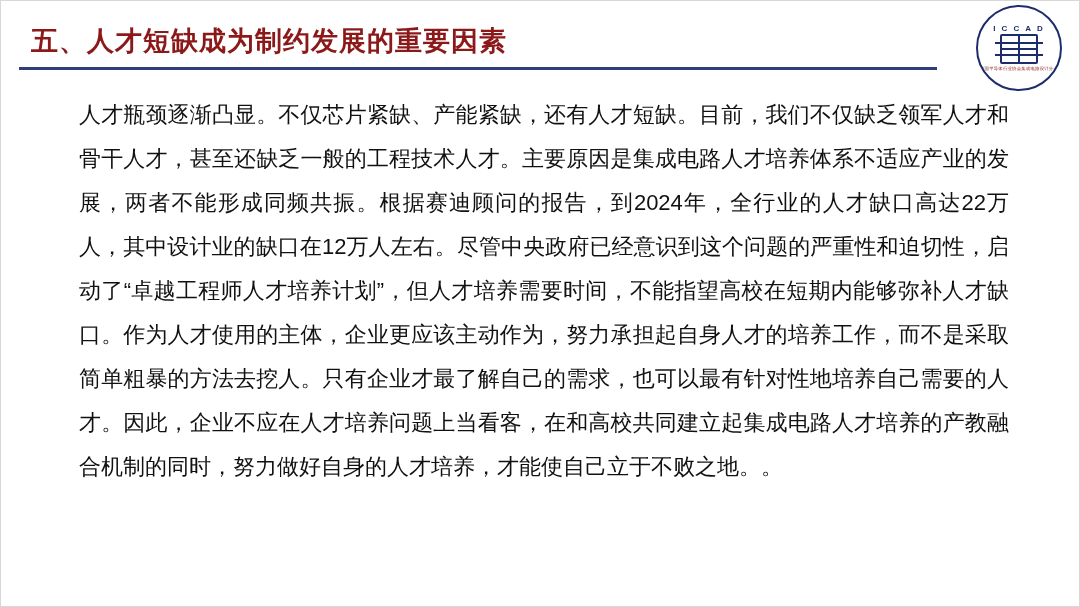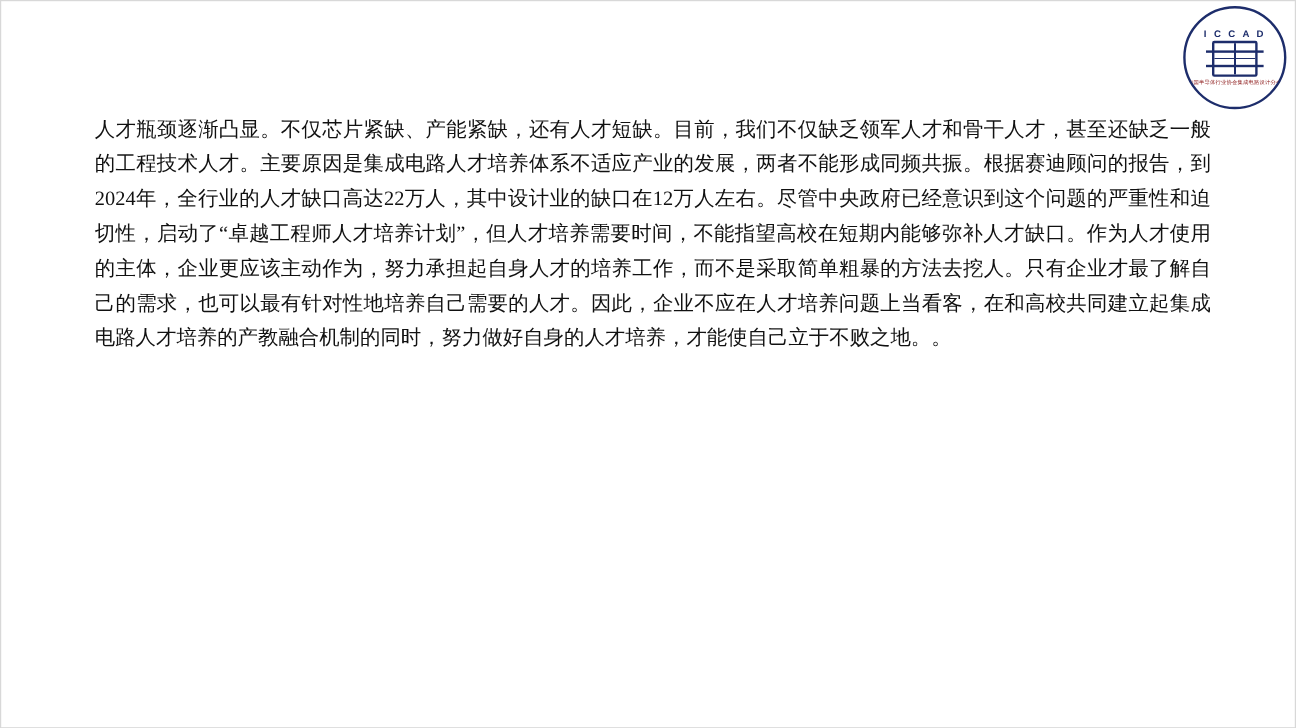--- a/index.html
+++ b/index.html
@@ -45,21 +45,21 @@
     left: 18px;
     top: 52px;
     width: 918px;
     height: 3px;
     background: #2f3f7a;
   }
 
   
   .logo {
     position: absolute;
-    right: 7px;
+    right: 17px;
     top: 4px;
     width: 86px;
     height: 86px;
     border-radius: 50%;
     background: #ffffff;
     border: 2px solid #1d2d6b;
     box-sizing: border-box;
     overflow: hidden;
   }
   .logo-inner {
@@ -106,26 +106,26 @@
     line-height: 1.15;
     width: 84px;
   }
 
   
   .body-text {
     position: absolute;
     left: 78px;
     top: 92px;
     width: 930px;
-    font-size: 17px;
-    line-height: 29px;
+    font-size: 22px;
+    line-height: 44px;
     color: #111111;
     text-align: justify;
     text-justify: inter-ideograph;
-    font-family: Liberation Serif, serif;
+    font-family: Liberation Sans, sans-serif;
   }
 
   
   .footer {
     position: absolute;
     left: 0;
     bottom: 12px;
     width: 100%;
     height: 22px;
   }
@@ -144,20 +144,24 @@
     top: 0;
     font-size: 15px;
     color: #1b1b1b;
   }
 </style>
 </head>
 <body>
 
 <div class="slide">
 
+  <div class="title-bar">
+    <div class="title-text">五、人才短缺成为制约发展的重要因素</div>
+    <div class="title-rule"></div>
+  </div>
 
   <div class="logo">
     <div class="logo-inner">
       <div class="logo-top">I C C A D</div>
       <div class="logo-chip"></div>
       <div class="logo-bottom">中国半导体行业协会集成电路设计分会</div>
     </div>
   </div>
 
   <div class="body-text">人才瓶颈逐渐凸显。不仅芯片紧缺、产能紧缺，还有人才短缺。目前，我们不仅缺乏领军人才和骨干人才，甚至还缺乏一般的工程技术人才。主要原因是集成电路人才培养体系不适应产业的发展，两者不能形成同频共振。根据赛迪顾问的报告，到2024年，全行业的人才缺口高达22万人，其中设计业的缺口在12万人左右。尽管中央政府已经意识到这个问题的严重性和迫切性，启动了“卓越工程师人才培养计划”，但人才培养需要时间，不能指望高校在短期内能够弥补人才缺口。作为人才使用的主体，企业更应该主动作为，努力承担起自身人才的培养工作，而不是采取简单粗暴的方法去挖人。只有企业才最了解自己的需求，也可以最有针对性地培养自己需要的人才。因此，企业不应在人才培养问题上当看客，在和高校共同建立起集成电路人才培养的产教融合机制的同时，努力做好自身的人才培养，才能使自己立于不败之地。。</div>

